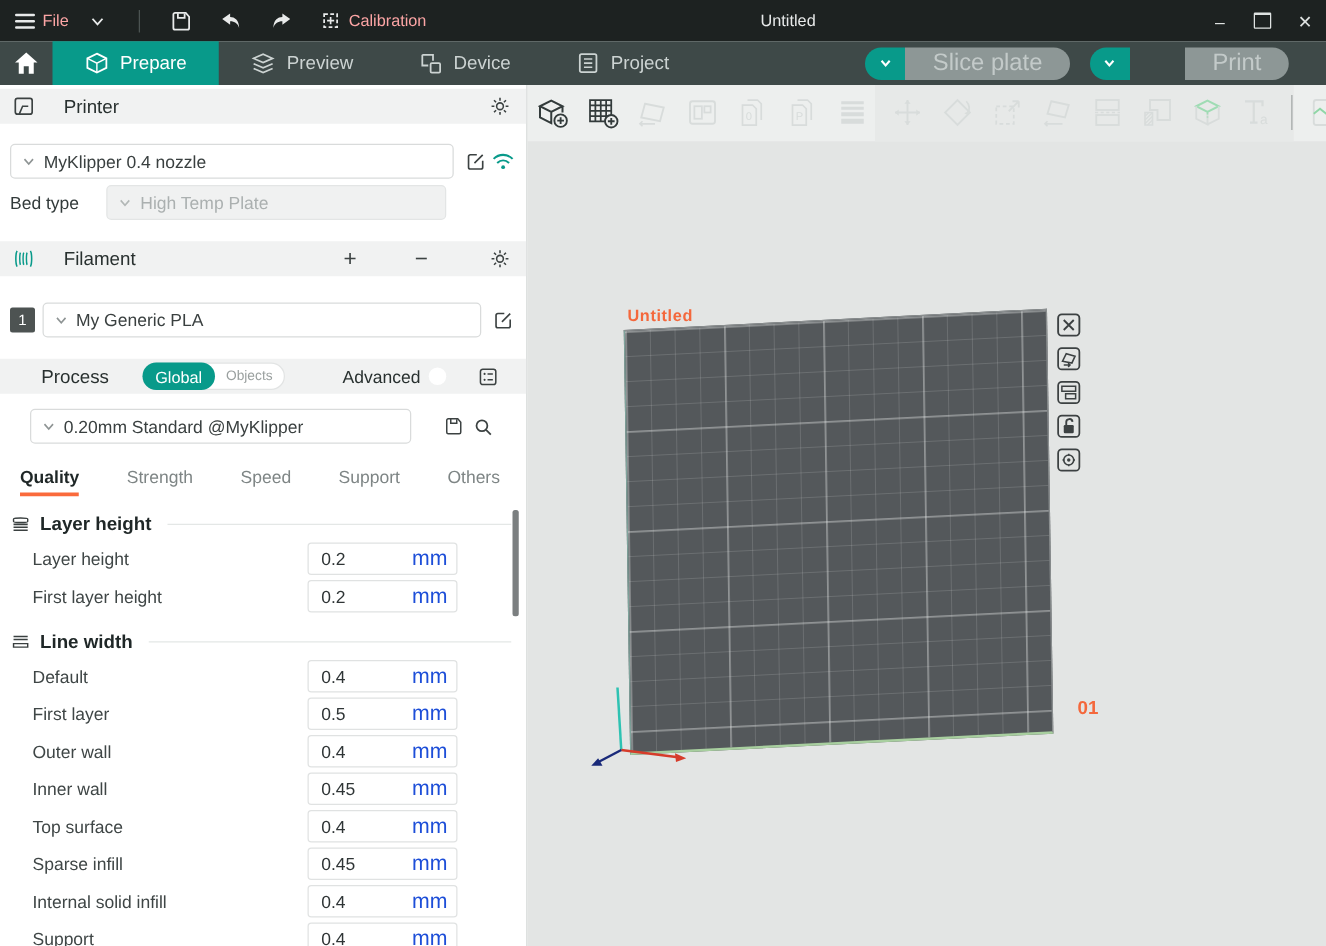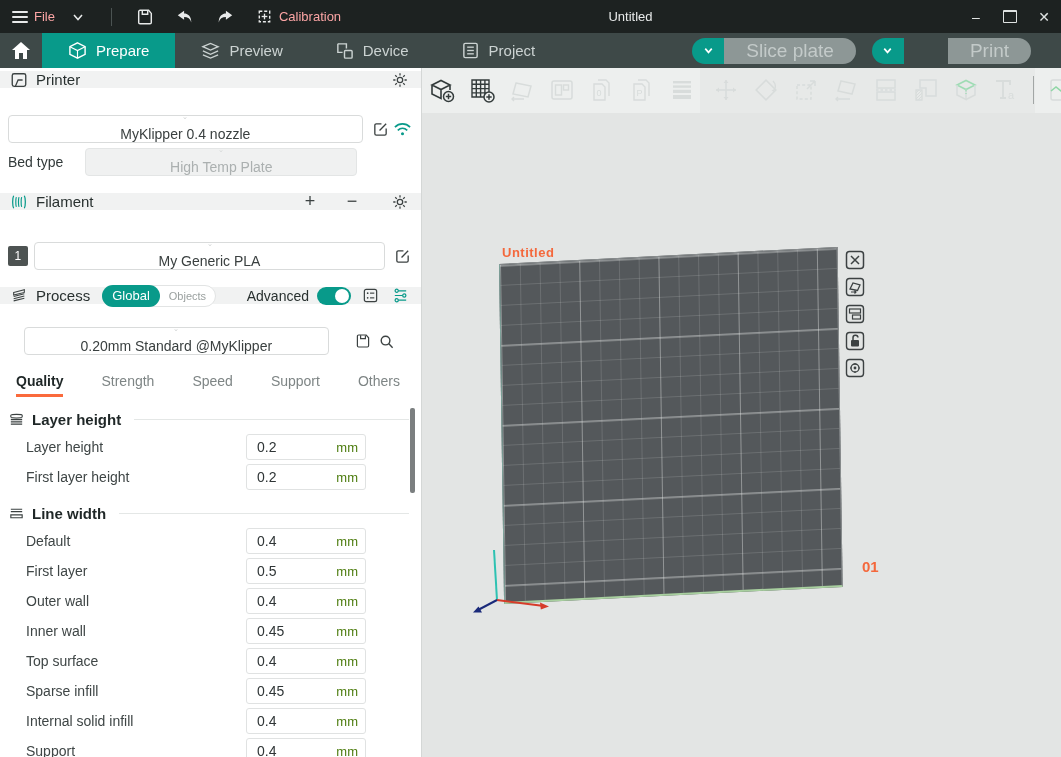--- a/index.html
+++ b/index.html
@@ -29,46 +29,46 @@
   .split-btn{display:flex;align-items:stretch;height:26px;margin:4.5px 8px 0 8px;}
   .split-dd{width:32px;background:#089a8a;border-radius:13px 0 0 13px;display:grid;place-items:center;}
   .split-main{background:#8d9796;color:#c3cac9;border-radius:0 13px 13px 0;display:flex;align-items:center;padding:0 22px;font-size:19px;}
 
   
   .main{position:absolute;top:68px;left:0;right:0;bottom:0;display:flex;}
   .sidebar{position:relative;width:422px;flex:none;background:#fff;border-right:1px solid #d4d7d6;overflow:hidden;color:#323a3a;font-size:14px;box-sizing:border-box;}
   .viewport{position:relative;flex:1;background:#e3e5e4;overflow:hidden;}
 
   
-  .sec-head{position:absolute;left:0;right:0;height:17px;background:#f1f2f2;display:flex;align-items:center;gap:8px;padding:0 10px;box-sizing:border-box;}
+  .sec-head{position:absolute;left:0;right:0;height:28px;background:#f1f2f2;display:flex;align-items:center;gap:23px;padding:0 10px;box-sizing:border-box;}
   .sec-head .title{font-size:15px;color:#28302f;}
   .head-spacer{flex:1;}
   .glyph-btn{width:22px;height:22px;display:grid;place-items:center;font-size:18px;color:#3c4242;}
   .row-abs{position:absolute;left:0;right:0;display:flex;align-items:center;}
-  .select{height:28px;border:1px solid #d9dbdb;border-radius:4px;background:#fff;display:flex;align-items:center;gap:6px;padding:0 8px;box-sizing:border-box;color:#3a4040;flex-direction:column;}
+  .select{height:28px;border:1px solid #d9dbdb;border-radius:4px;background:#fff;display:flex;align-items:center;gap:6px;padding:0 8px;box-sizing:border-box;color:#3a4040;}
   .select.disabled{background:#f0f1f1;border-color:#e3e5e5;color:#abb0b0;}
   .badge{width:20px;height:20px;background:#4d5352;color:#fff;font-size:12px;display:grid;place-items:center;border-radius:2px;}
   .seg{display:flex;align-items:center;background:#fff;border:1px solid #e2e4e4;border-radius:12px;height:22px;box-sizing:border-box;}
   .seg-on{background:#089a8a;color:#fff;border-radius:11px;height:22px;display:flex;align-items:center;padding:0 10px;margin:-1px 0 -1px -1px;font-size:13px;}
   .seg-off{color:#9aa09f;padding:0 9px;font-size:11px;}
   .toggle{width:34px;height:18px;background:#089a8a;border-radius:9px;position:relative;}
   .toggle .knob{position:absolute;right:2px;top:2px;width:14px;height:14px;background:#fff;border-radius:50%;}
   .proc-tabs{position:absolute;left:0;right:0;display:flex;align-items:flex-end;gap:0;font-size:14px;color:#7e8585;}
   .ptab{padding:4px 0 8px 0;margin-right:38px;}
   .ptab.active{color:#1f2727;font-weight:bold;border-bottom:3px solid #fa6a3c;padding-bottom:5px;}
   .settings{position:absolute;top:332px;left:0;right:0;bottom:0;overflow:hidden;padding-top:6px;}
   .group-head{height:26px;display:flex;align-items:center;gap:7px;padding-left:8px;}
   .group-head .gtitle{font-weight:bold;font-size:15px;color:#1f2727;}
   .group-head .rule{flex:1;border-top:1px solid #e4e7e6;margin:0 12px 0 6px;}
   .set-row{height:30px;display:flex;align-items:center;padding-left:26px;}
   .set-row .lbl{color:#3f4646;}
   .set-row .sp{flex:1;}
   .val-box{width:120px;height:26px;border:1px solid #e0e2e2;border-radius:3px;background:#fff;display:flex;align-items:center;margin-right:55px;box-sizing:border-box;}
   .val-box input{border:none;outline:none;width:70px;padding:0 0 0 10px;font-size:14px;color:#2f3536;font-family:"Liberation Sans",sans-serif;background:transparent;}
-  .val-box .unit{flex:1;text-align:right;color:#4d7c0f;font-size:13px;padding-right:7px;}
+  .val-box .unit{flex:1;text-align:right;color:#1d4ed8;font-size:17px;padding-right:7px;}
   .v-scroll{position:absolute;right:6px;top:340px;width:5px;height:85px;background:#7b7f80;border-radius:2px;}
 
   
   .vp-toolbar{position:absolute;top:0;left:0;right:0;height:45px;background:#edefee;}
   .vp-toolbar-mid{position:absolute;top:0;left:278px;width:335px;height:45px;background:#e7e9e8;}
   .tb-group{position:absolute;top:6px;display:flex;gap:8px;align-items:center;}
   .vp-ico{width:32px;height:32px;display:grid;place-items:center;}
   .vp-sep{width:1px;height:28px;background:#a2a6a5;margin:0 3px;}
   .ico-on{color:#333b3b;}
   .ico-off{color:#d8dcdb;}

